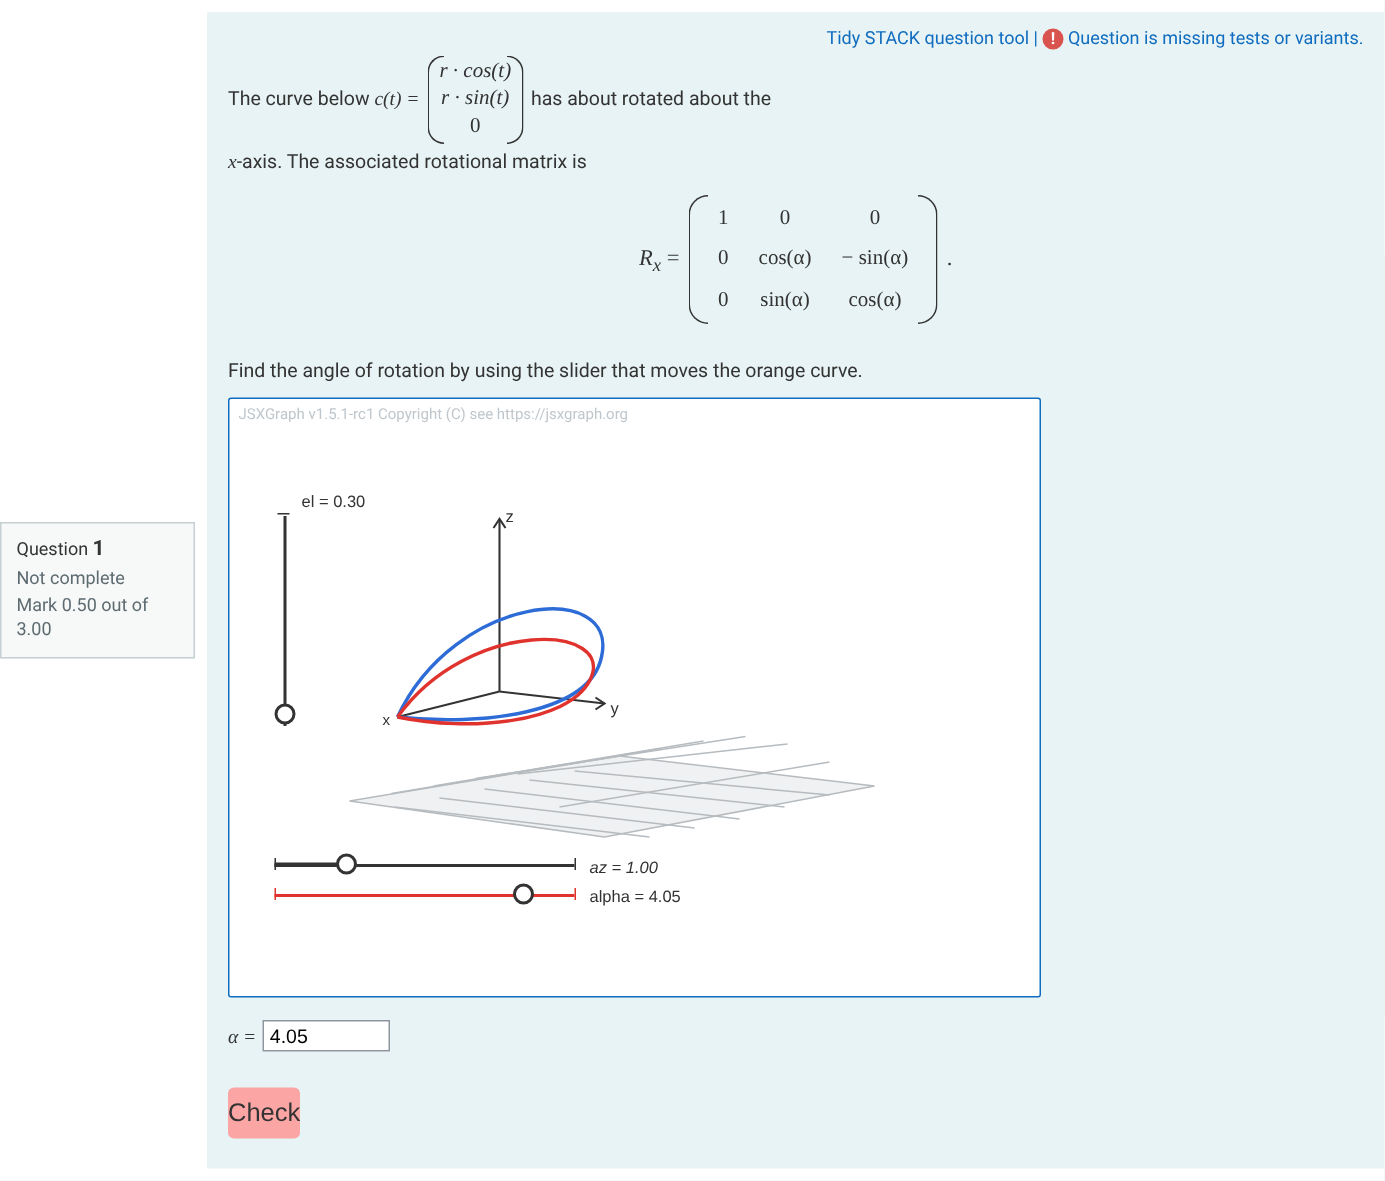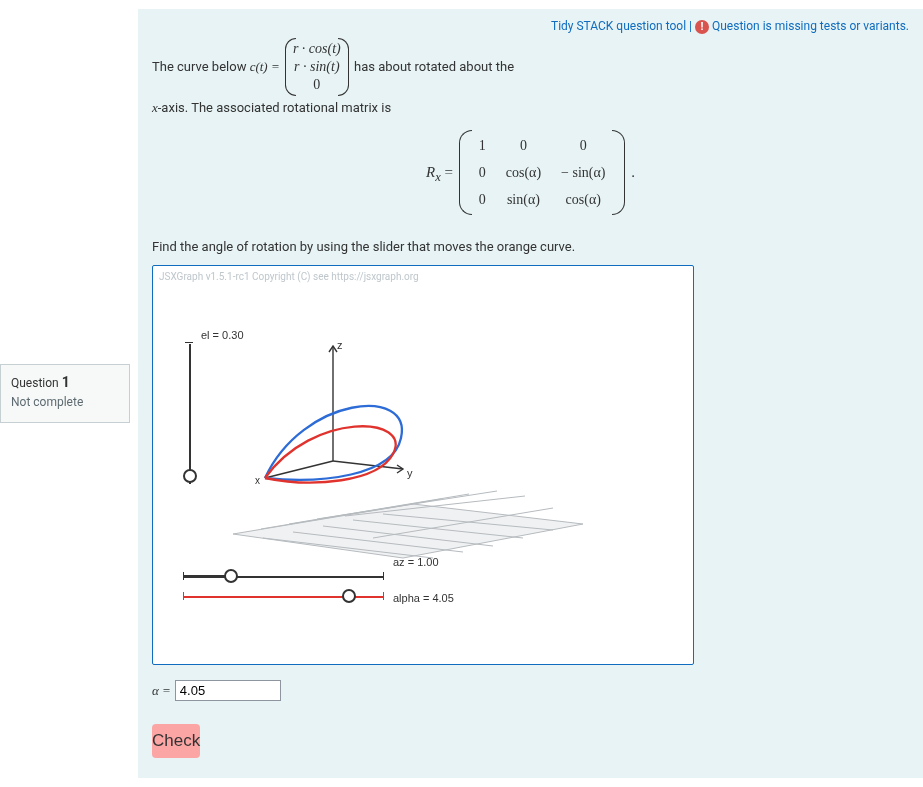--- a/index.html
+++ b/index.html
@@ -81,21 +81,21 @@
     position:relative; overflow:hidden;
   }
   .jsx-copy {
     position:absolute; top:2px; left:6px; font-size:10px; color:#bfc7cc;
   }
   .graph-label {
     position:absolute; font-size:11px; color:#333; font-family: Arial, sans-serif;
   }
   .ans-row { margin-top:14px; display:flex; align-items:center; }
   .ans-input {
-    width:106px; padding:2px 4px; font-size:13px;
+    width:85px; padding:2px 4px; font-size:13px;
     border:1px solid #8f959e; background:#fff;
   }
   .check-btn {
     margin-top:22px; padding:7px 0;
     background:#fca5a5; color:#333;
     border:none; border-radius:4px; font-size:17px; cursor:pointer;
   }
   .slider-track {
     position:absolute; height:2px; background:#333;
   }
@@ -112,20 +112,21 @@
 </head>
 <body>
 
 <div class="wrap">
   <div class="q-meta">
     <div class="q-title">
       <span>Question</span>
       <span class="num">1</span>
     </div>
     <div>Not complete</div>
+    <div>Mark 0.50 out of 3.00</div>
   </div>
 
   <div class="q-body">
     <div class="top-links">
       <a href="#">Tidy STACK question tool</a><span> | </span><span class="warn-icon">!</span>
       <a href="#">Question is missing tests or variants.</a>
     </div>
 
     <div class="stem">
       <span>The curve below </span>
@@ -207,21 +208,21 @@
         </svg>
         <div class="graph-label" style="left:184px; top:70px;">z</div>
         <div class="graph-label" style="left:254px; top:198px;">y</div>
         <div class="graph-label" style="left:102px; top:206px; font-size:10px;">x</div>
 
         <div class="slider-track" style="left:30px; top:310px; width:200px;"></div>
         <div class="slider-track" style="left:30px; top:310px; width:48px; height:3px; top:309px;"></div>
         <div class="slider-tick" style="left:30px; top:306px;"></div>
         <div class="slider-tick" style="left:230px; top:306px;"></div>
         <div class="slider-handle" style="left:78px; top:310px;"></div>
-        <div class="graph-label" style="left:240px; top:287px;">az = 1.00</div>
+        <div class="graph-label" style="left:240px; top:304px;font-style:italic;">az = 1.00</div>
 
         <div class="slider-track red" style="left:30px; top:330px; width:200px;"></div>
         <div class="slider-tick" style="left:30px; top:326px; background:#e0332e;"></div>
         <div class="slider-tick" style="left:230px; top:326px; background:#e0332e;"></div>
         <div class="slider-handle" style="left:196px; top:330px;"></div>
         <div class="graph-label" style="left:240px; top:323px;">alpha = 4.05</div>
       </div>
 
       <div class="ans-row">
         <span class="mi" style="margin-right:4px;">α =</span>

